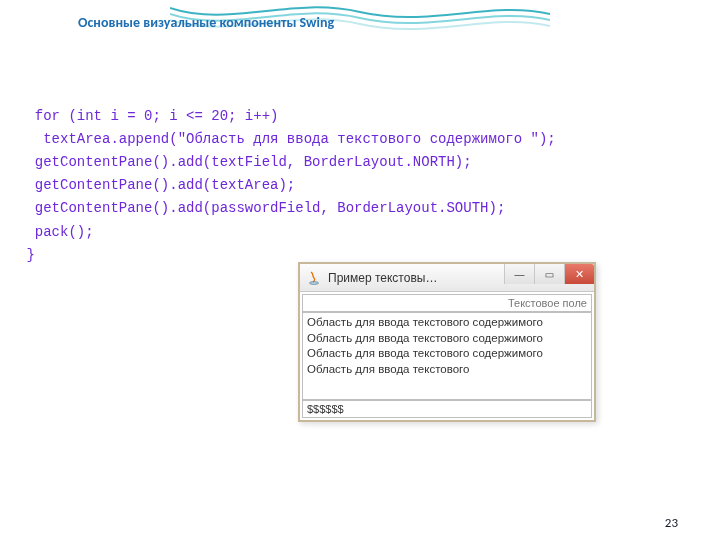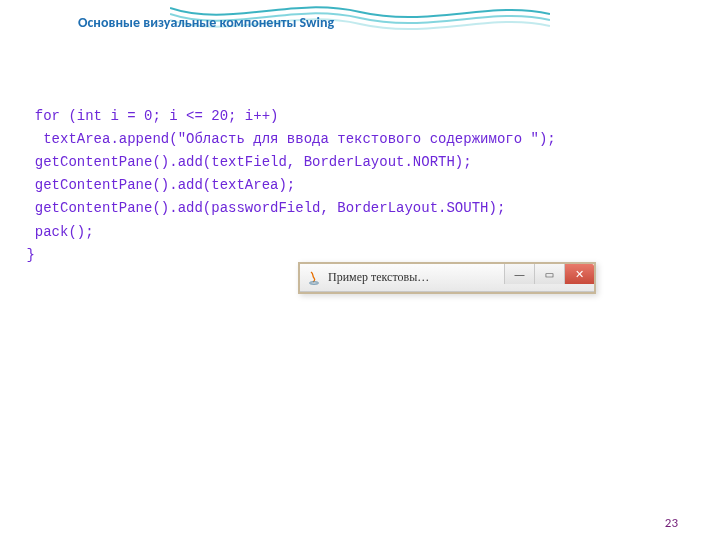--- a/index.html
+++ b/index.html
@@ -62,21 +62,21 @@
     height: 16px;
     margin-right: 6px;
     display: flex;
     align-items: center;
     justify-content: center;
   }
   .win-title {
     font-size: 12px;
     color: #333;
     flex: 1;
-    font-family: Liberation Serif, serif;
+    font-family: Liberation Sans, sans-serif;
     white-space: nowrap;
     overflow: hidden;
   }
   .win-btns { display: flex; height: 100%; }
   .win-btn {
     width: 30px;
     height: 20px;
     margin-top: 0;
     border-left: 1px solid #c8c8c8;
     display: flex;
@@ -128,21 +128,21 @@
     font-family: Tahoma, sans-serif;
     display: flex;
     align-items: center;
     color: #333;
   }
   .page-number {
     position: absolute;
     bottom: 10px;
     right: 42px;
     font-size: 13px;
-    color: #701a75;
+    color: #0f172a;
     font-family: Calibri, Arial, sans-serif;
   }
 </style>
 </head>
 <body>
 
 <div class="wave-decoration">
   <svg viewBox="0 0 380 40" xmlns="http://www.w3.org/2000/svg">
     <path d="M0,8 C60,28 120,-4 190,12 C260,28 320,0 380,14" stroke="#1aa6b7" stroke-width="2" fill="none" opacity="0.85"></path>
     <path d="M0,14 C60,34 120,2 190,18 C260,34 320,6 380,20" stroke="#4ec3d0" stroke-width="2" fill="none" opacity="0.7"></path>
@@ -170,15 +170,22 @@
         <ellipse cx="8" cy="13" rx="4.5" ry="1.2" fill="none" stroke="#5382a1" stroke-width="1"></ellipse>
       </svg>
     </div>
     <div class="win-title">Пример текстовы…</div>
     <div class="win-btns">
       <div class="win-btn">—</div>
       <div class="win-btn">▭</div>
       <div class="win-btn close">✕</div>
     </div>
   </div>
+  <div class="content-area">
+    <div class="north-field">
+      <span>Текстовое поле</span>
+    </div>
+    <div class="center-text">Область для ввода текстового содержимого Область для ввода текстового содержимого Область для ввода текстового содержимого Область для ввода текстового</div>
+    <div class="south-field">$$$$$$</div>
+  </div>
 </div>
 
 <div class="page-number">23</div>
 
 </body></html>

